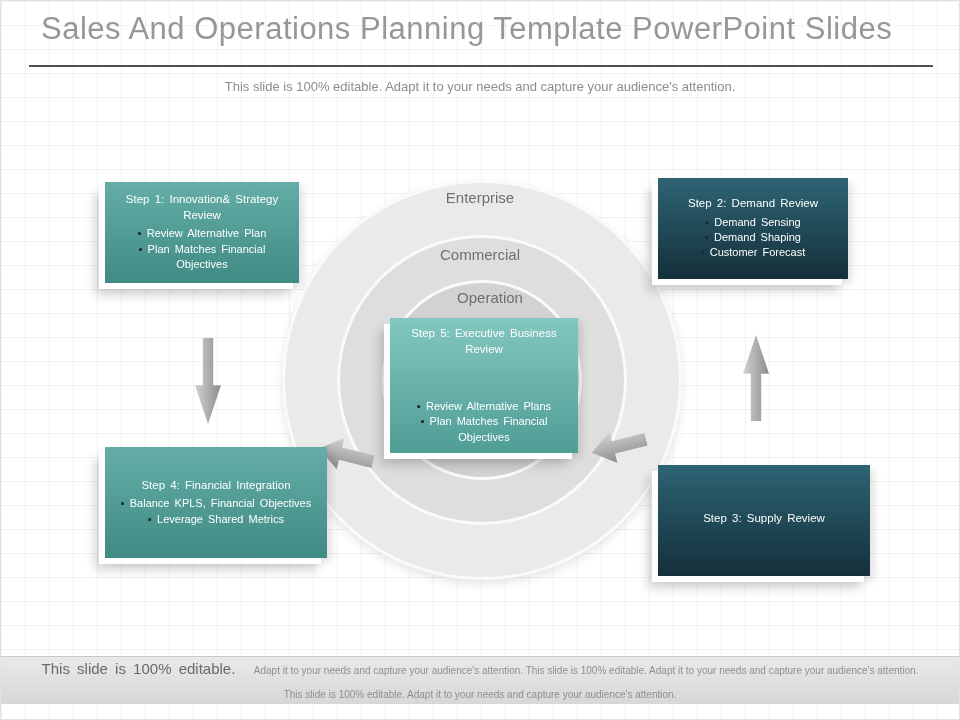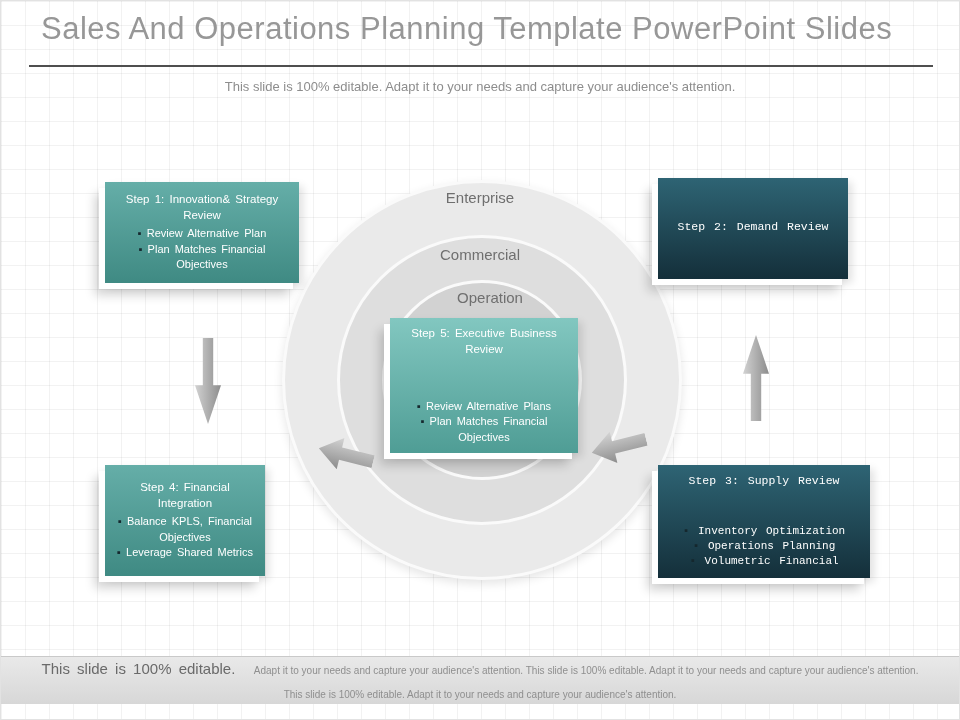--- a/index.html
+++ b/index.html
@@ -39,25 +39,25 @@
   .lbl-operation  { top:288px;padding-left:20px; }
   
   .step-box {
     position:absolute; box-sizing:border-box;
     display:flex; flex-direction:column; justify-content:center;
     padding:8px 7px; text-align:center; color:#ffffff;
     box-shadow:-6px 6px 0 #ffffff, -10px 12px 10px rgba(0,0,0,0.18), 4px 4px 8px rgba(0,0,0,0.12);
   }
   .step-box.teal      { background:linear-gradient(180deg,#65aea8 0%, #3f8a83 100%); }
   .step-box.teallight { background:linear-gradient(180deg,#82c7c0 0%, #4f9d95 100%); }
-  .step-box.dark      { background:linear-gradient(180deg,#2e6474 0%, #142f3a 100%);font-family:Liberation Mono, monospace; }
+  .step-box.dark      { background:linear-gradient(180deg,#2e6474 0%, #142f3a 100%); }
   .pos-step1 { left:104px; top:181px; width:194px; min-height:101px; }
   .pos-step2 { left:657px; top:177px; width:190px; min-height:101px; }
   .pos-step3 { left:657px; top:464px; width:212px; min-height:111px;gap:32px; }
-  .pos-step4 { left:104px; top:464px; width:160px; min-height:111px; }
+  .pos-step4 { left:104px; top:446px; width:222px; min-height:111px; }
   .pos-step5 { left:389px; top:317px; width:188px; min-height:116px; z-index:5;gap:39px; }
   .step-title { font-size:11.5px; line-height:1.35; word-spacing:2px; margin-bottom:3px; }
   .step-bullets { margin:0; padding:0; list-style:none; }
   .step-bullets li { font-size:11px; line-height:1.4; word-spacing:2px; }
   .step-bullets li::before { content:"▪ "; color:#15272d; }
   
   .arrow-down, .arrow-up { position:absolute; width:26px; height:86px; }
   .arrow-down {
     left:194px; top:337px;
     background:linear-gradient(90deg,#d2d2d2,#8c8c8c);
@@ -113,29 +113,29 @@
     <div class="step-box teal pos-step1">
       <div class="step-title">Step 1: Innovation&amp; Strategy Review</div>
       <ul class="step-bullets">
           <li>Review Alternative Plan</li>
           <li>Plan Matches Financial Objectives</li>
         </ul>
     </div>
 
     <div class="step-box dark pos-step2">
       <div class="step-title">Step 2: Demand Review</div>
+      <ul class="step-bullets">
+          <li>Demand Sensing</li>
+          <li>Demand Shaping</li>
+          <li>Customer Forecast</li>
+        </ul>
     </div>
 
     <div class="step-box dark pos-step3">
       <div class="step-title">Step 3: Supply Review</div>
-      <ul class="step-bullets">
-          <li>Inventory Optimization</li>
-          <li>Operations Planning</li>
-          <li>Volumetric Financial</li>
-        </ul>
     </div>
 
     <div class="step-box teal pos-step4">
       <div class="step-title">Step 4: Financial Integration</div>
       <ul class="step-bullets">
           <li>Balance KPLS, Financial Objectives</li>
           <li>Leverage Shared Metrics</li>
         </ul>
     </div>
 

